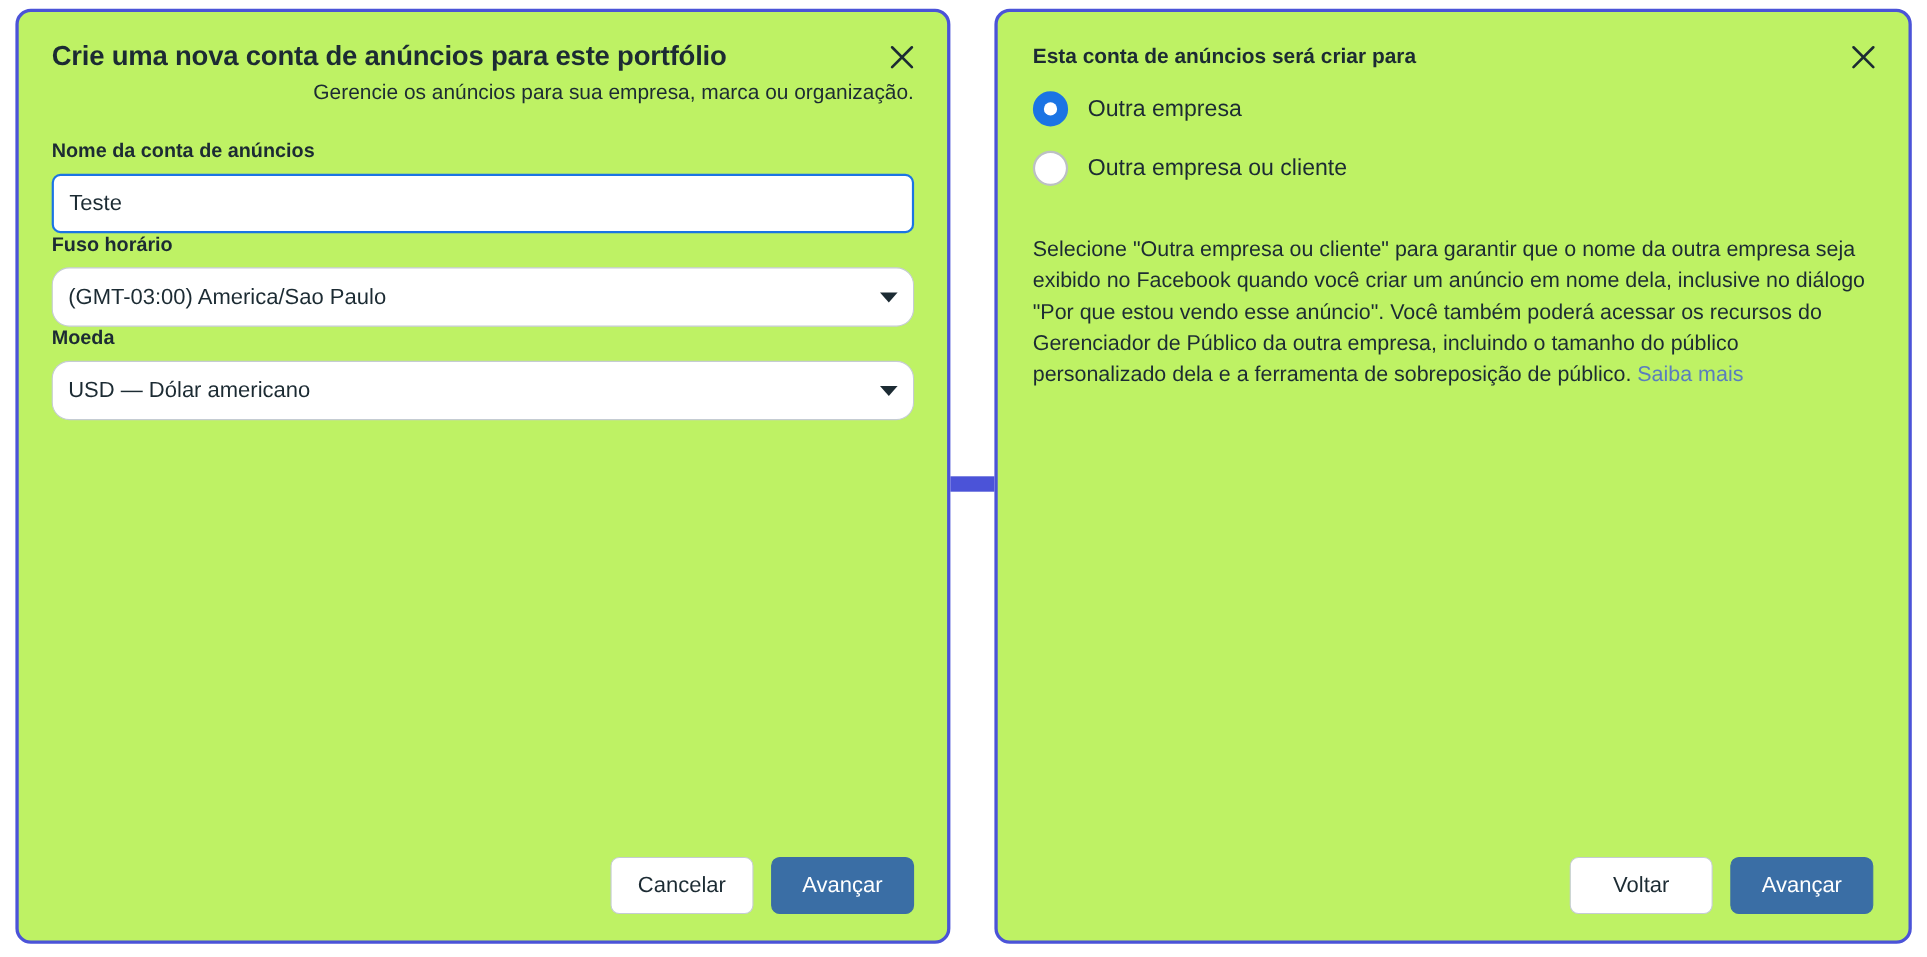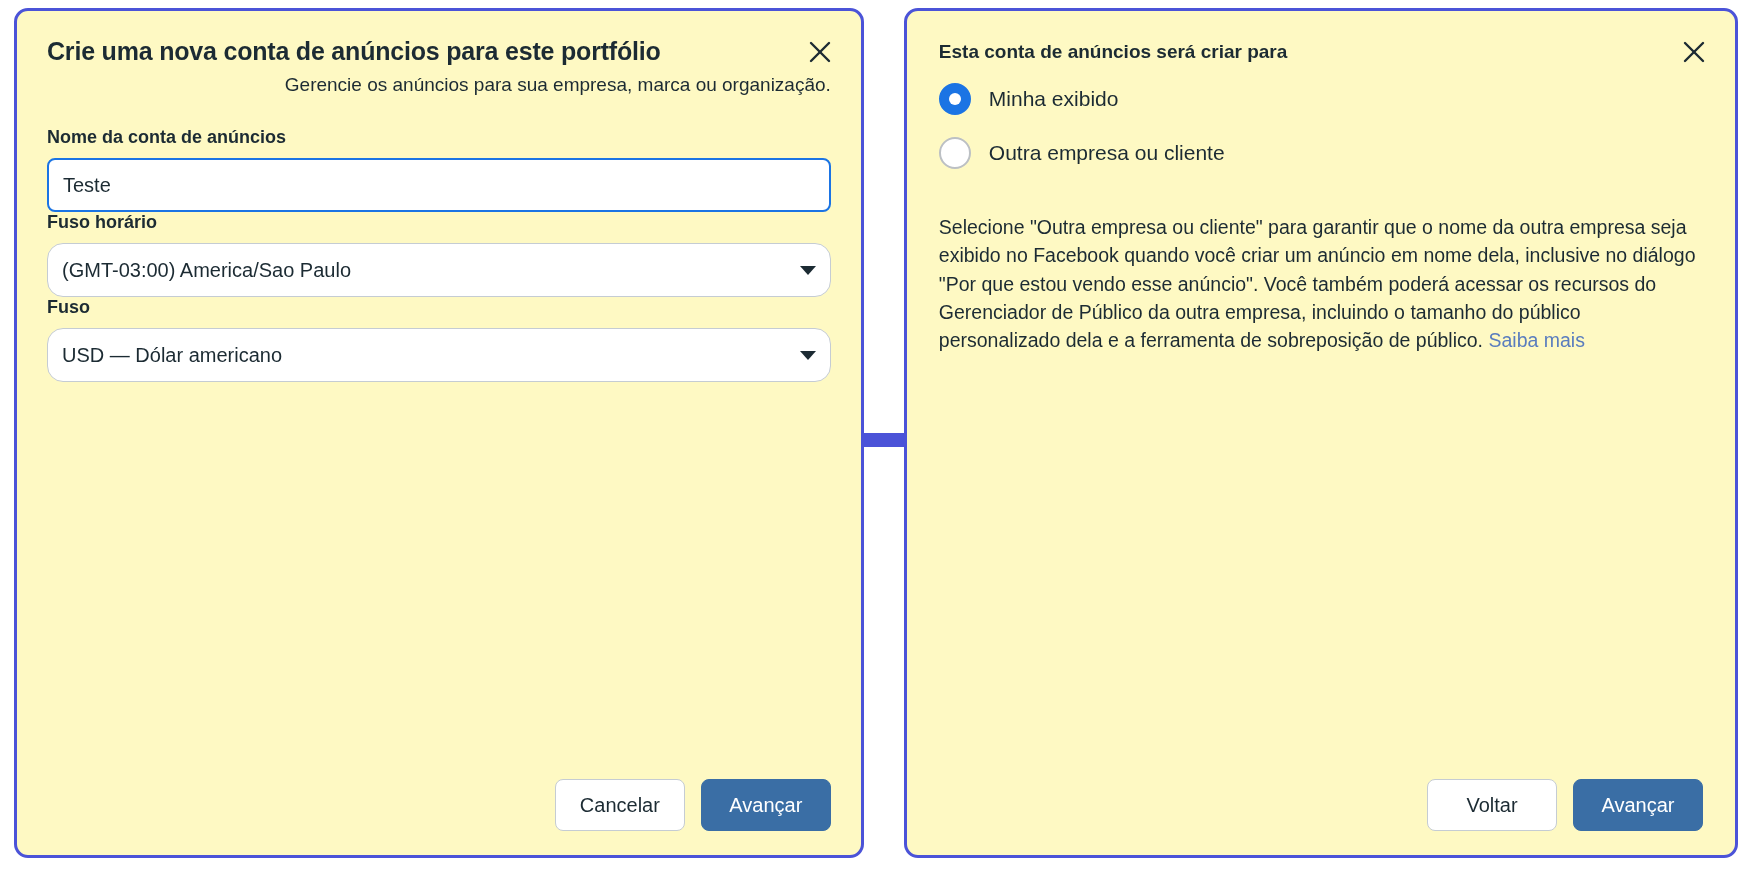--- a/index.html
+++ b/index.html
@@ -16,21 +16,21 @@
     position: relative;
     width: 1752px;
     height: 870px;
     display: flex;
     align-items: flex-start;
     padding: 8px 14px;
     gap: 0;
   }
   .dialog {
     position: relative;
-    background: #fef9c3;
+    background: #bef264;
     border: 3px solid #4b53d8;
     border-radius: 14px;
     height: 850px;
     display: flex;
     flex-direction: column;
     overflow: hidden;
   }
   .dialog-left {
     width: 862px;
     padding: 26px 30px 24px 30px;
@@ -216,21 +216,21 @@
 
     <div class="field-block">
       <div class="field-label">Fuso horário</div>
       <div class="select-box">
         <span class="select-value">(GMT-03:00) America/Sao Paulo</span>
         <span class="caret"></span>
       </div>
     </div>
 
     <div class="field-block">
-      <div class="field-label">Fuso</div>
+      <div class="field-label">Moeda</div>
       <div class="select-box">
         <span class="select-value">USD — Dólar americano</span>
         <span class="caret"></span>
       </div>
     </div>
 
     <div class="spacer"></div>
 
     <div class="footer">
       <button class="btn">Cancelar</button>
@@ -245,21 +245,21 @@
       <svg width="26" height="26" viewBox="0 0 26 26">
         <line x1="4" y1="4" x2="22" y2="22" stroke="#1c2b33" stroke-width="2.4" stroke-linecap="round"></line>
         <line x1="22" y1="4" x2="4" y2="22" stroke="#1c2b33" stroke-width="2.4" stroke-linecap="round"></line>
       </svg>
     </button>
 
     <div class="section-head">Esta conta de anúncios será criar para</div>
 
     <div class="radio-row">
       <span class="radio checked"></span>
-      <span class="radio-label">Minha exibido</span>
+      <span class="radio-label">Outra empresa</span>
     </div>
 
     <div class="radio-row">
       <span class="radio"></span>
       <span class="radio-label">Outra empresa ou cliente</span>
     </div>
 
     <p class="helper-text"><span>Selecione "Outra empresa ou cliente" para garantir que o nome da outra empresa seja exibido no Facebook quando você criar um anúncio em nome dela, inclusive no diálogo "Por que estou vendo esse anúncio". Você também poderá acessar os recursos do Gerenciador de Público da outra empresa, incluindo o tamanho do público personalizado dela e a ferramenta de sobreposição de público. </span><a class="link" href="#">Saiba mais</a></p>
 
     <div class="spacer"></div>

